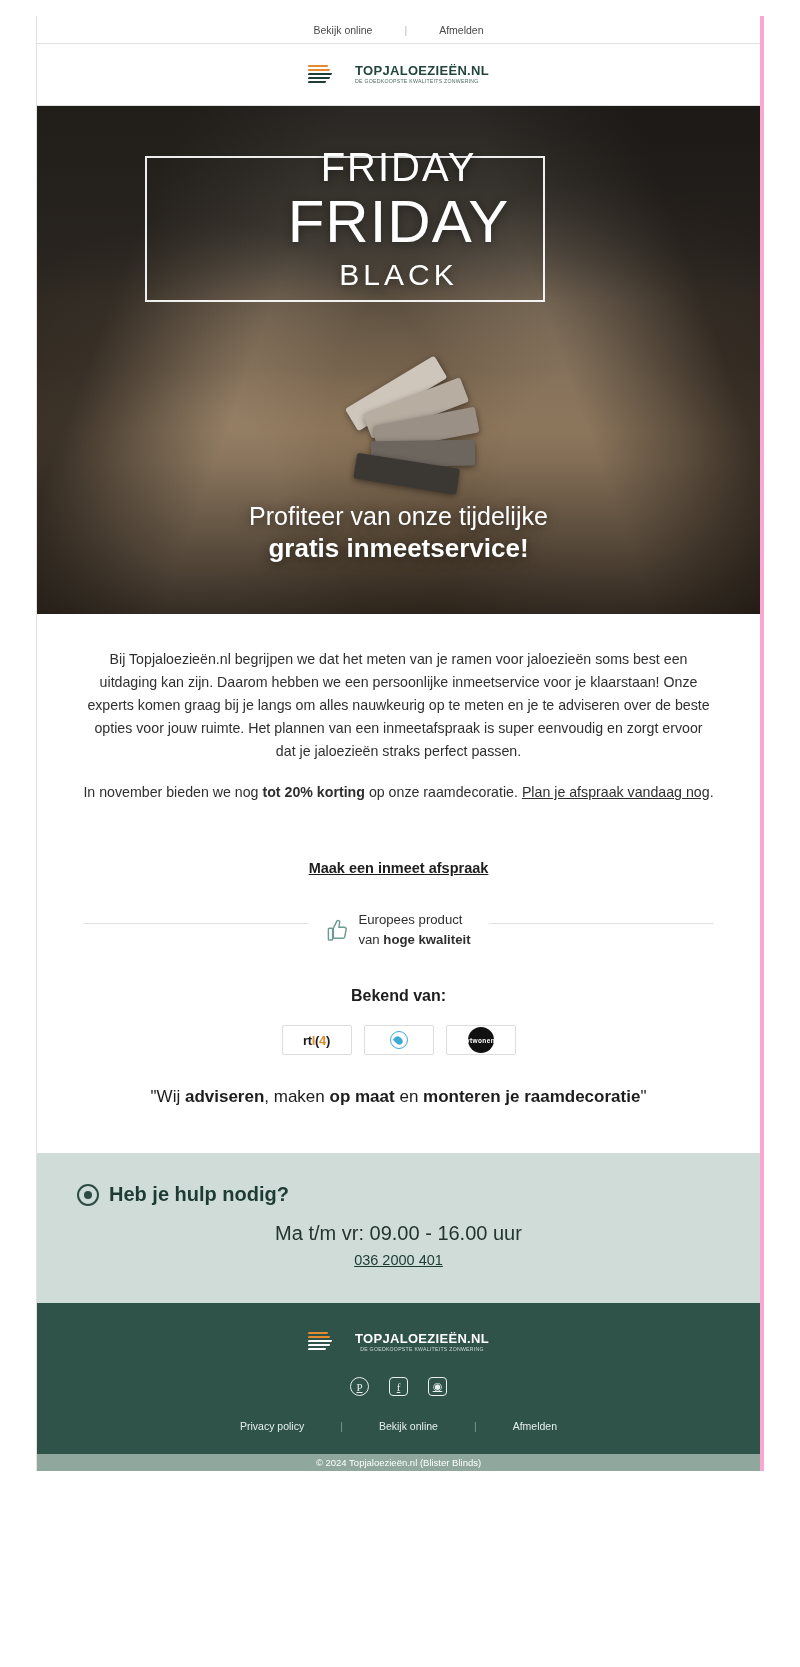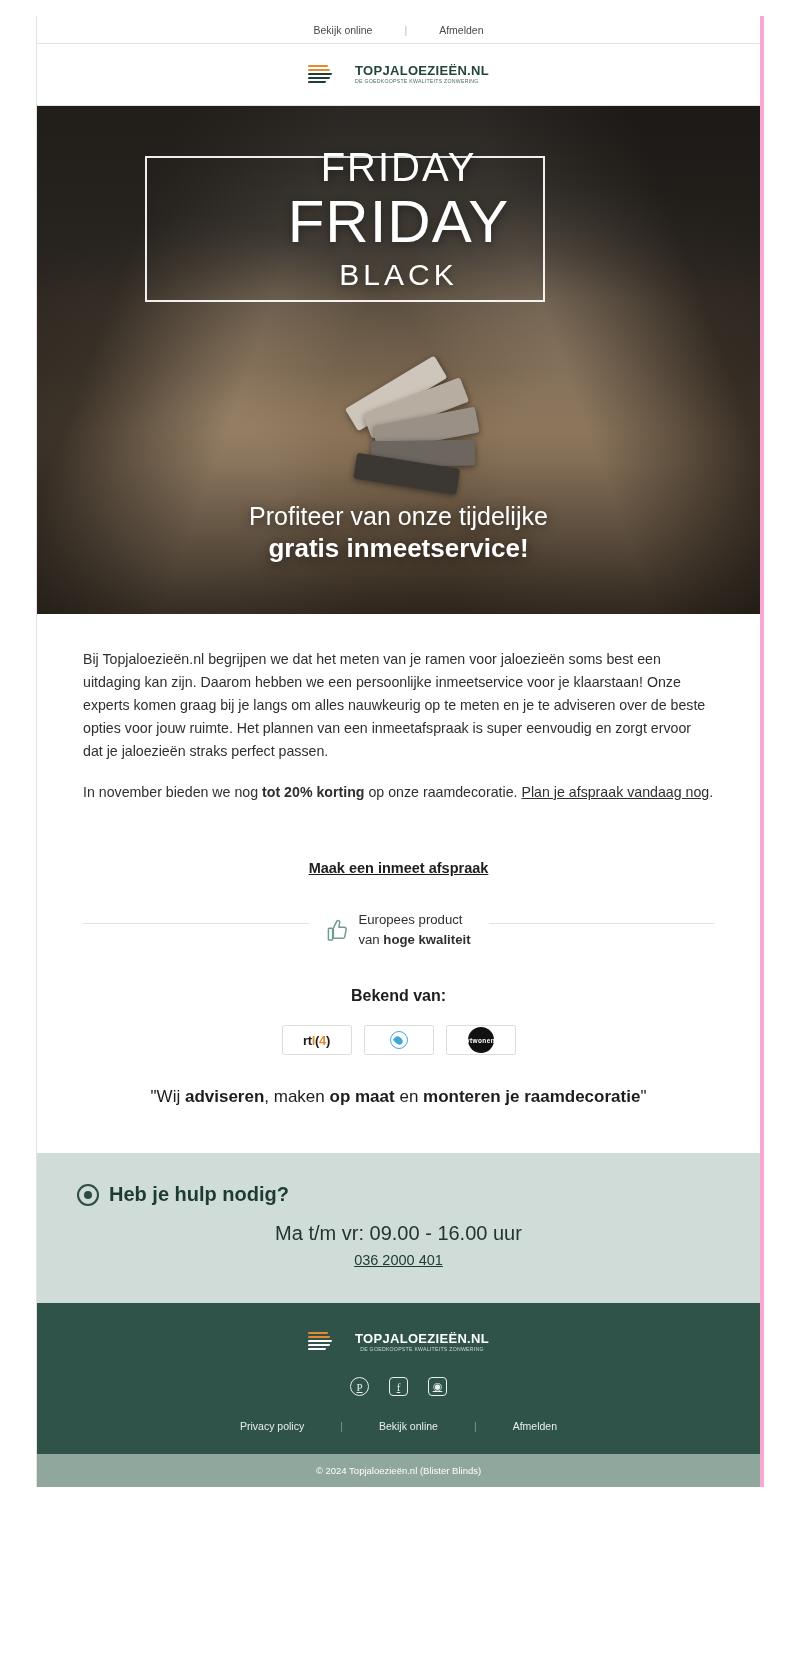--- a/index.html
+++ b/index.html
@@ -169,20 +169,21 @@
   .hero-sub .s1 { font-size: 25px; font-weight: 400; line-height: 1.3; }
   .hero-sub .s2 { font-size: 26px; font-weight: bold; line-height: 1.3; }
 
   
   .body-block { padding: 34px 46px 6px 46px; }
   .body-block p {
     margin: 0 0 18px 0;
     font-size: 14.2px;
     line-height: 1.62;
     color: #2f2f2f;
+    text-align: center;
   }
   .body-block a {
     color: #2f2f2f;
     text-decoration: underline;
   }
   .body-block b { font-weight: bold; }
 
   
   .cta-wrap { text-align: center; padding: 8px 46px 0 46px; }
   .cta {
@@ -382,21 +383,21 @@
     color: #e8efed;
     text-decoration: none;
     padding: 0 36px;
   }
   .footer-links .sep { color: #7a9a90; }
   .copyright {
     background: #8fa79d;
     text-align: center;
     font-size: 9.5px;
     color: #ffffff;
-    padding: 11px 0;
+    padding: 3px 0;
   }
 </style>
 </head>
 <body>
 
 <div class="page">
   <div class="email">
 
     <div class="preheader">
       <a href="#">Bekijk online</a>

